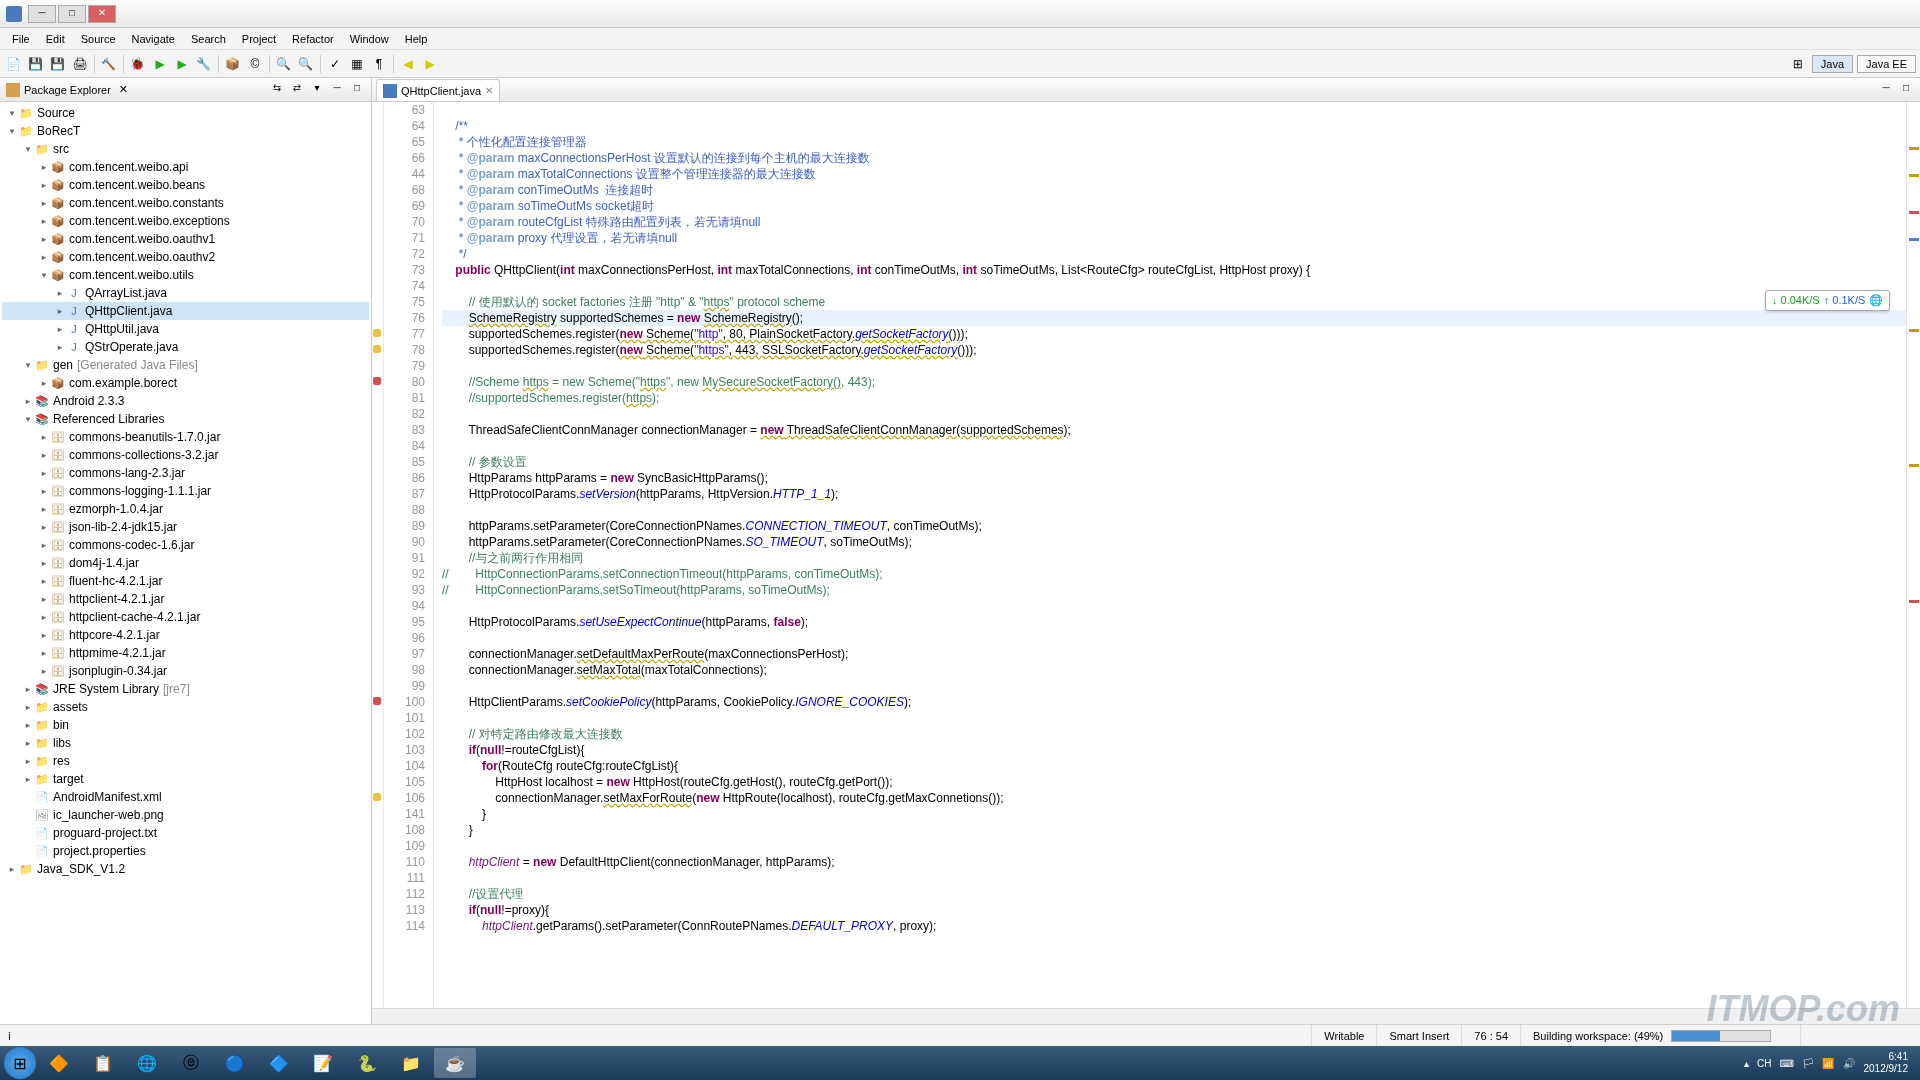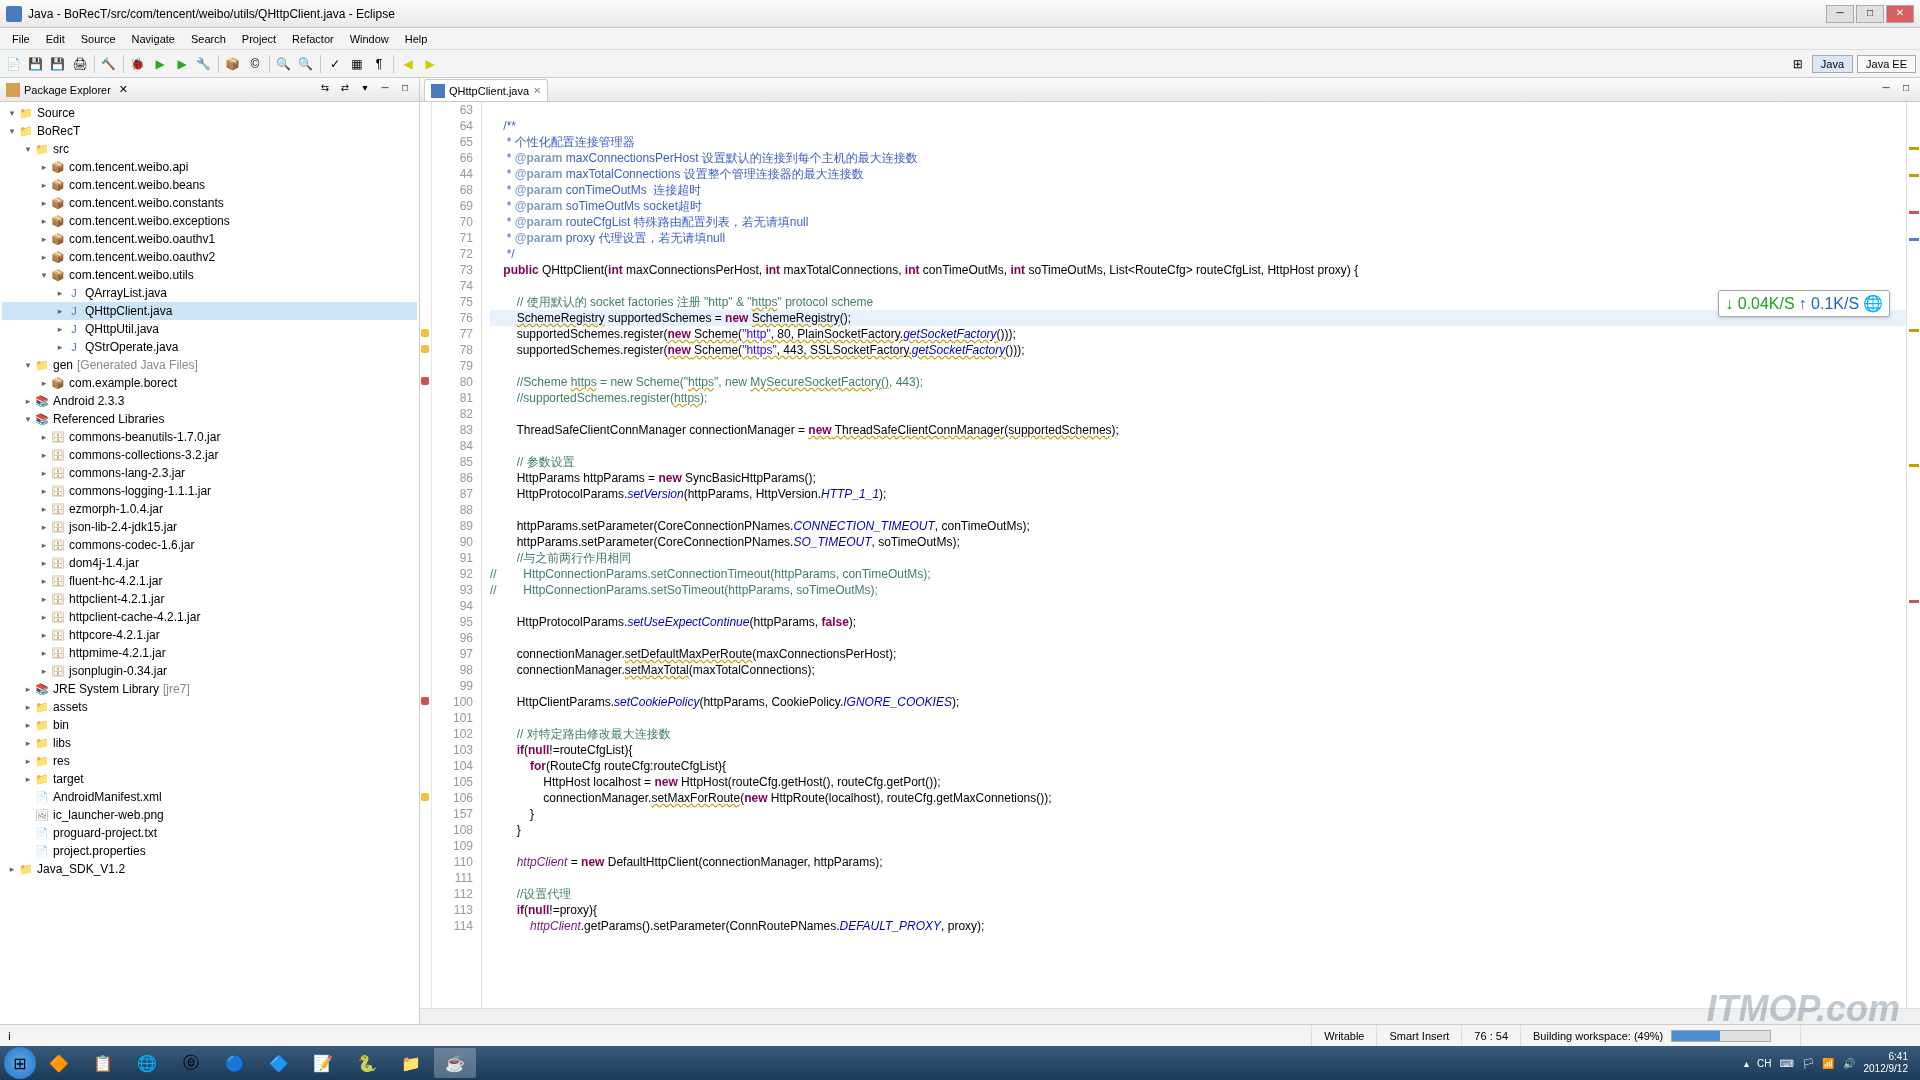--- a/index.html
+++ b/index.html
@@ -17,21 +17,21 @@
     
     .toolbar { height: 28px; background: #f4f4f4; border-bottom: 1px solid #ccc; display: flex; align-items: center; padding: 0 4px; gap: 2px; }
     .tool-btn { width: 20px; height: 20px; border: 1px solid transparent; display: flex; align-items: center; justify-content: center; font-size: 12px; cursor: default; }
     .tool-sep { width: 1px; height: 18px; background: #ccc; margin: 0 2px; }
     .tool-right { margin-left: auto; display: flex; align-items: center; gap: 4px; }
     .perspective-btn { padding: 2px 8px; border: 1px solid #aaa; background: #f8f8f8; display: flex; align-items: center; gap: 4px; }
     .perspective-btn.active { background: #d8e8f8; }
     
     .main-area { display: flex; height: calc(100% - 28px - 22px - 28px - 22px - 34px); }
     
-    .sidebar { width: 420px; background: #fff; border-right: 1px solid #ccc; display: flex; flex-direction: column; }
+    .sidebar { width: 372px; background: #fff; border-right: 1px solid #ccc; display: flex; flex-direction: column; }
     .sidebar-header { height: 24px; background: linear-gradient(#fdfdfd, #e8e8e8); border-bottom: 1px solid #ccc; display: flex; align-items: center; padding: 0 6px; }
     .sidebar-title { display: flex; align-items: center; gap: 4px; font-size: 11px; }
     .sidebar-tab-icon { width: 14px; height: 14px; background: #d4a050; }
     .sidebar-close { margin-left: 4px; cursor: default; }
     .sidebar-tools { margin-left: auto; display: flex; gap: 4px; }
     .sidebar-tool { width: 16px; height: 16px; cursor: default; font-size: 10px; text-align: center; }
     
     .tree { flex: 1; overflow-y: auto; padding: 2px; font-size: 12px; }
     .tree-item { display: flex; align-items: center; height: 18px; padding-left: 4px; cursor: default; white-space: nowrap; }
     .tree-item.selected { background: #cde4f7; }
@@ -87,32 +87,31 @@
     .status-cell { padding: 0 12px; border-left: 1px solid #ddd; height: 100%; display: flex; align-items: center; }
     .progress-bar { width: 100px; height: 12px; background: #e0e0e0; border: 1px solid #aaa; margin-left: 8px; }
     .progress-fill { height: 100%; background: #4a90d0; width: 49%; }
     
     .taskbar { height: 34px; background: linear-gradient(#3a5a7a, #1a3a5a); display: flex; align-items: center; padding: 0 4px; gap: 2px; position: absolute; bottom: 0; left: 0; right: 0; }
     .task-btn { width: 42px; height: 30px; border-radius: 2px; display: flex; align-items: center; justify-content: center; font-size: 16px; }
     .task-btn.start { background: radial-gradient(circle, #5ab0f0, #2070c0); border-radius: 50%; width: 32px; height: 32px; }
     .task-tray { margin-left: auto; display: flex; align-items: center; gap: 8px; color: #fff; font-size: 10px; padding-right: 8px; }
     .clock { text-align: right; line-height: 12px; }
     
-    .net-widget { position: absolute; right: 30px; top: 290px; background: #fff; border: 1px solid #aaa; border-radius: 3px; padding: 3px 6px; display: flex; align-items: center; gap: 4px; font-size: 16px; box-shadow: 0 1px 3px rgba(0,0,0,0.2); z-index: 10; }
+    .net-widget { position: absolute; right: 30px; top: 290px; background: #fff; border: 1px solid #aaa; border-radius: 3px; padding: 3px 6px; display: flex; align-items: flex-start; gap: 4px; font-size: 11px; box-shadow: 0 1px 3px rgba(0,0,0,0.2); z-index: 10; }
     .net-down { color: #20a020; }
     .net-up { color: #2060d0; }
     
     .watermark { position: absolute; right: 20px; bottom: 50px; font-size: 36px; color: rgba(100,120,140,0.4); font-weight: bold; font-style: italic; z-index: 5; }
   </style>
 </head>
 <body>
 
 <div class="titlebar">
   <div class="titlebar-icon"></div>
-  <div class="titlebar-text">Java - BoRecT/src/com/tencent/weibo/utils/QHttpClient.java - Eclipse</div>
   <div class="win-controls">
     <div class="win-btn">─</div>
     <div class="win-btn">□</div>
     <div class="win-btn close">✕</div>
   </div>
 </div>
 
 <div class="menubar" id="menubar">
     <div class="menu-item">File</div>
     <div class="menu-item">Edit</div>
@@ -546,21 +545,21 @@
           <div class="gutter-line">97</div>
           <div class="gutter-line">98</div>
           <div class="gutter-line">99</div>
           <div class="gutter-line">100</div>
           <div class="gutter-line">101</div>
           <div class="gutter-line">102</div>
           <div class="gutter-line">103</div>
           <div class="gutter-line">104</div>
           <div class="gutter-line">105</div>
           <div class="gutter-line">106</div>
-          <div class="gutter-line">157</div>
+          <div class="gutter-line">141</div>
           <div class="gutter-line">108</div>
           <div class="gutter-line">109</div>
           <div class="gutter-line">110</div>
           <div class="gutter-line">111</div>
           <div class="gutter-line">112</div>
           <div class="gutter-line">113</div>
           <div class="gutter-line">114</div>
         </div>
       <div class="code-content" id="code"><div class="code-line"> </div><div class="code-line">    <span class="jd">/**</span></div><div class="code-line">    <span class="jd"> * 个性化配置连接管理器</span></div><div class="code-line">    <span class="jd"> * <span class="jdt">@param</span> maxConnectionsPerHost 设置默认的连接到每个主机的最大连接数</span></div><div class="code-line">    <span class="jd"> * <span class="jdt">@param</span> maxTotalConnections 设置整个管理连接器的最大连接数</span></div><div class="code-line">    <span class="jd"> * <span class="jdt">@param</span> conTimeOutMs  连接超时</span></div><div class="code-line">    <span class="jd"> * <span class="jdt">@param</span> soTimeOutMs socket超时</span></div><div class="code-line">    <span class="jd"> * <span class="jdt">@param</span> routeCfgList 特殊路由配置列表，若无请填null</span></div><div class="code-line">    <span class="jd"> * <span class="jdt">@param</span> proxy 代理设置，若无请填null</span></div><div class="code-line">    <span class="jd"> */</span></div><div class="code-line">    <span class="kw">public</span> QHttpClient(<span class="kw">int</span> maxConnectionsPerHost, <span class="kw">int</span> maxTotalConnections, <span class="kw">int</span> conTimeOutMs, <span class="kw">int</span> soTimeOutMs, List&lt;RouteCfg&gt; routeCfgList, HttpHost proxy) {</div><div class="code-line"> </div><div class="code-line">        <span class="cm">// 使用默认的 socket factories 注册 "http" &amp; "<span class="warn-u">https</span>" protocol scheme</span></div><div class="code-line highlight">        <span class="warn-u">SchemeRegistry</span> supportedSchemes = <span class="kw">new</span> <span class="warn-u">SchemeRegistry</span>();</div><div class="code-line">        supportedSchemes.register(<span class="warn-u"><span class="kw">new</span> Scheme(<span class="str">"http"</span>, 80, PlainSocketFactory.<span class="stc">getSocketFactory</span>())</span>);</div><div class="code-line">        supportedSchemes.register(<span class="warn-u"><span class="kw">new</span> Scheme(<span class="str">"https"</span>, 443, SSLSocketFactory.<span class="stc">getSocketFactory</span>())</span>);</div><div class="code-line"> </div><div class="code-line">        <span class="cm">//Scheme <span class="warn-u">https</span> = new Scheme("<span class="warn-u">https</span>", new <span class="warn-u">MySecureSocketFactory()</span>, 443);</span></div><div class="code-line">        <span class="cm">//supportedSchemes.register(<span class="warn-u">https</span>);</span></div><div class="code-line"> </div><div class="code-line">        ThreadSafeClientConnManager connectionManager = <span class="warn-u"><span class="kw">new</span> ThreadSafeClientConnManager(supportedSchemes)</span>;</div><div class="code-line"> </div><div class="code-line">        <span class="cm">// 参数设置</span></div><div class="code-line">        HttpParams httpParams = <span class="kw">new</span> SyncBasicHttpParams();</div><div class="code-line">        HttpProtocolParams.<span class="stc">setVersion</span>(httpParams, HttpVersion.<span class="stc">HTTP_1_1</span>);</div><div class="code-line"> </div><div class="code-line">        httpParams.setParameter(CoreConnectionPNames.<span class="stc">CONNECTION_TIMEOUT</span>, conTimeOutMs);</div><div class="code-line">        httpParams.setParameter(CoreConnectionPNames.<span class="stc">SO_TIMEOUT</span>, soTimeOutMs);</div><div class="code-line">        <span class="cm">//与之前两行作用相同</span></div><div class="code-line"><span class="cm">//        HttpConnectionParams.setConnectionTimeout(httpParams, conTimeOutMs);</span></div><div class="code-line"><span class="cm">//        HttpConnectionParams.setSoTimeout(httpParams, soTimeOutMs);</span></div><div class="code-line"> </div><div class="code-line">        HttpProtocolParams.<span class="stc">setUseExpectContinue</span>(httpParams, <span class="kw">false</span>);</div><div class="code-line"> </div><div class="code-line">        connectionManager.<span class="warn-u">setDefaultMaxPerRoute</span>(maxConnectionsPerHost);</div><div class="code-line">        connectionManager.<span class="warn-u">setMaxTotal</span>(maxTotalConnections);</div><div class="code-line"> </div><div class="code-line">        HttpClientParams.<span class="stc">setCookiePolicy</span>(httpParams, CookiePolicy.<span class="stc">IGNORE_COOKIES</span>);</div><div class="code-line"> </div><div class="code-line">        <span class="cm">// 对特定路由修改最大连接数</span></div><div class="code-line">        <span class="kw">if</span>(<span class="kw">null</span>!=routeCfgList){</div><div class="code-line">            <span class="kw">for</span>(RouteCfg routeCfg:routeCfgList){</div><div class="code-line">                HttpHost localhost = <span class="kw">new</span> HttpHost(routeCfg.getHost(), routeCfg.getPort());</div><div class="code-line">                connectionManager.<span class="warn-u">setMaxForRoute</span>(<span class="kw">new</span> HttpRoute(localhost), routeCfg.getMaxConnetions());</div><div class="code-line">            }</div><div class="code-line">        }</div><div class="code-line"> </div><div class="code-line">        <span class="fld">httpClient</span> = <span class="kw">new</span> DefaultHttpClient(connectionManager, httpParams);</div><div class="code-line"> </div><div class="code-line">        <span class="cm">//设置代理</span></div><div class="code-line">        <span class="kw">if</span>(<span class="kw">null</span>!=proxy){</div><div class="code-line">            <span class="fld">httpClient</span>.getParams().setParameter(ConnRoutePNames.<span class="stc">DEFAULT_PROXY</span>, proxy);</div></div>
       <div class="overview-ruler">

